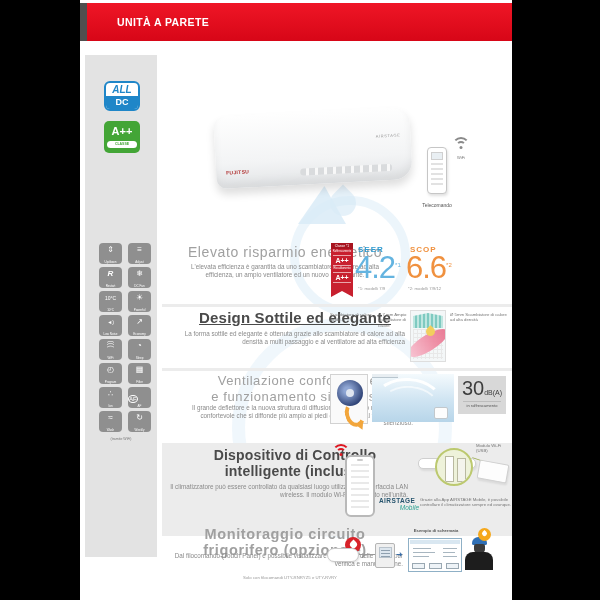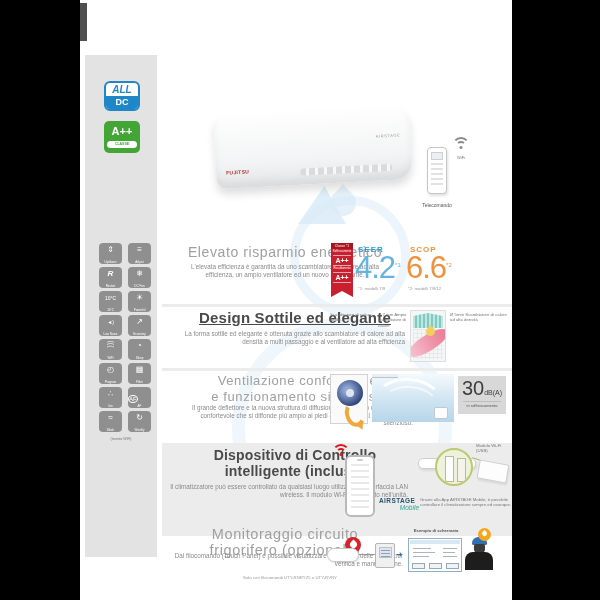--- a/index.html
+++ b/index.html
@@ -123,20 +123,23 @@
   .ycircle{left:398px;top:528px;width:13px;height:13px;border-radius:50%;background:#f5a81c;}
   .ycircle i{position:absolute;left:4px;top:3px;width:5px;height:5px;background:#fff;border-radius:0 50% 50% 50%;transform:rotate(45deg);}
 </style>
 </head>
 <body>
 
 <div id="stage">
   <div class="page">
 
     <div class="abs banner-strip"></div>
+    <div class="abs banner">
+      <span>UNITÀ A PARETE</span>
+    </div>
 
 
     <div class="abs sidebar"></div>
     <div class="abs alldc">
       <span class="t">ALL</span>
       <span class="b">DC</span>
     </div>
     <div class="abs aplus">
       <span class="g">A++</span>
       <span class="c">CLASSE</span>
@@ -307,21 +310,21 @@
     <div class="abs sidebar-unitbar"></div>
     <div class="abs modline"></div>
     <div class="abs mag">
       <i class="m1"></i>
       <i class="m2"></i>
     </div>
     <div class="abs modcard"></div>
     <div class="abs tiny" style="left:396px;top:443px;width:36px;">Modulo Wi-Fi (USB)</div>
     <div class="abs tiny" style="left:340px;top:497px;width:96px;">Grazie alla App AIRSTAGE Mobile, è possibile controllare il climatizzatore sempre ed ovunque.</div>
 
-    <div class="abs" style="left:90px;top:526px;width:230px;">
+    <div class="abs" style="left:90px;top:526px;width:230px;font-weight:bold;">
       <div class="stitle" style="font-size:14.5px;">Monitoraggio circuito</div>
       <div class="stitle" style="font-size:14.5px;">frigorifero (opzionale)</div>
     </div>
     <div class="abs redcircle" style="left:265px;top:537px;">
         <i class="whitedrop"></i>
       </div>
     <div class="abs sbody" style="left:85px;top:552px;width:238px;text-align:right;">Dal filocomando (Touch Panel) è possibile visualizzare i parametri delle sonde per verifica e manutenzione.</div>
     <div class="abs" style="left:120px;top:575px;width:180px;text-align:center;font-size:4.3px;color:#999;">Solo con filocomandi UTY-RNRYZ5 e UTY-RVRY</div>
     <div class="abs bubble"></div>
     <div class="abs conn"></div>

